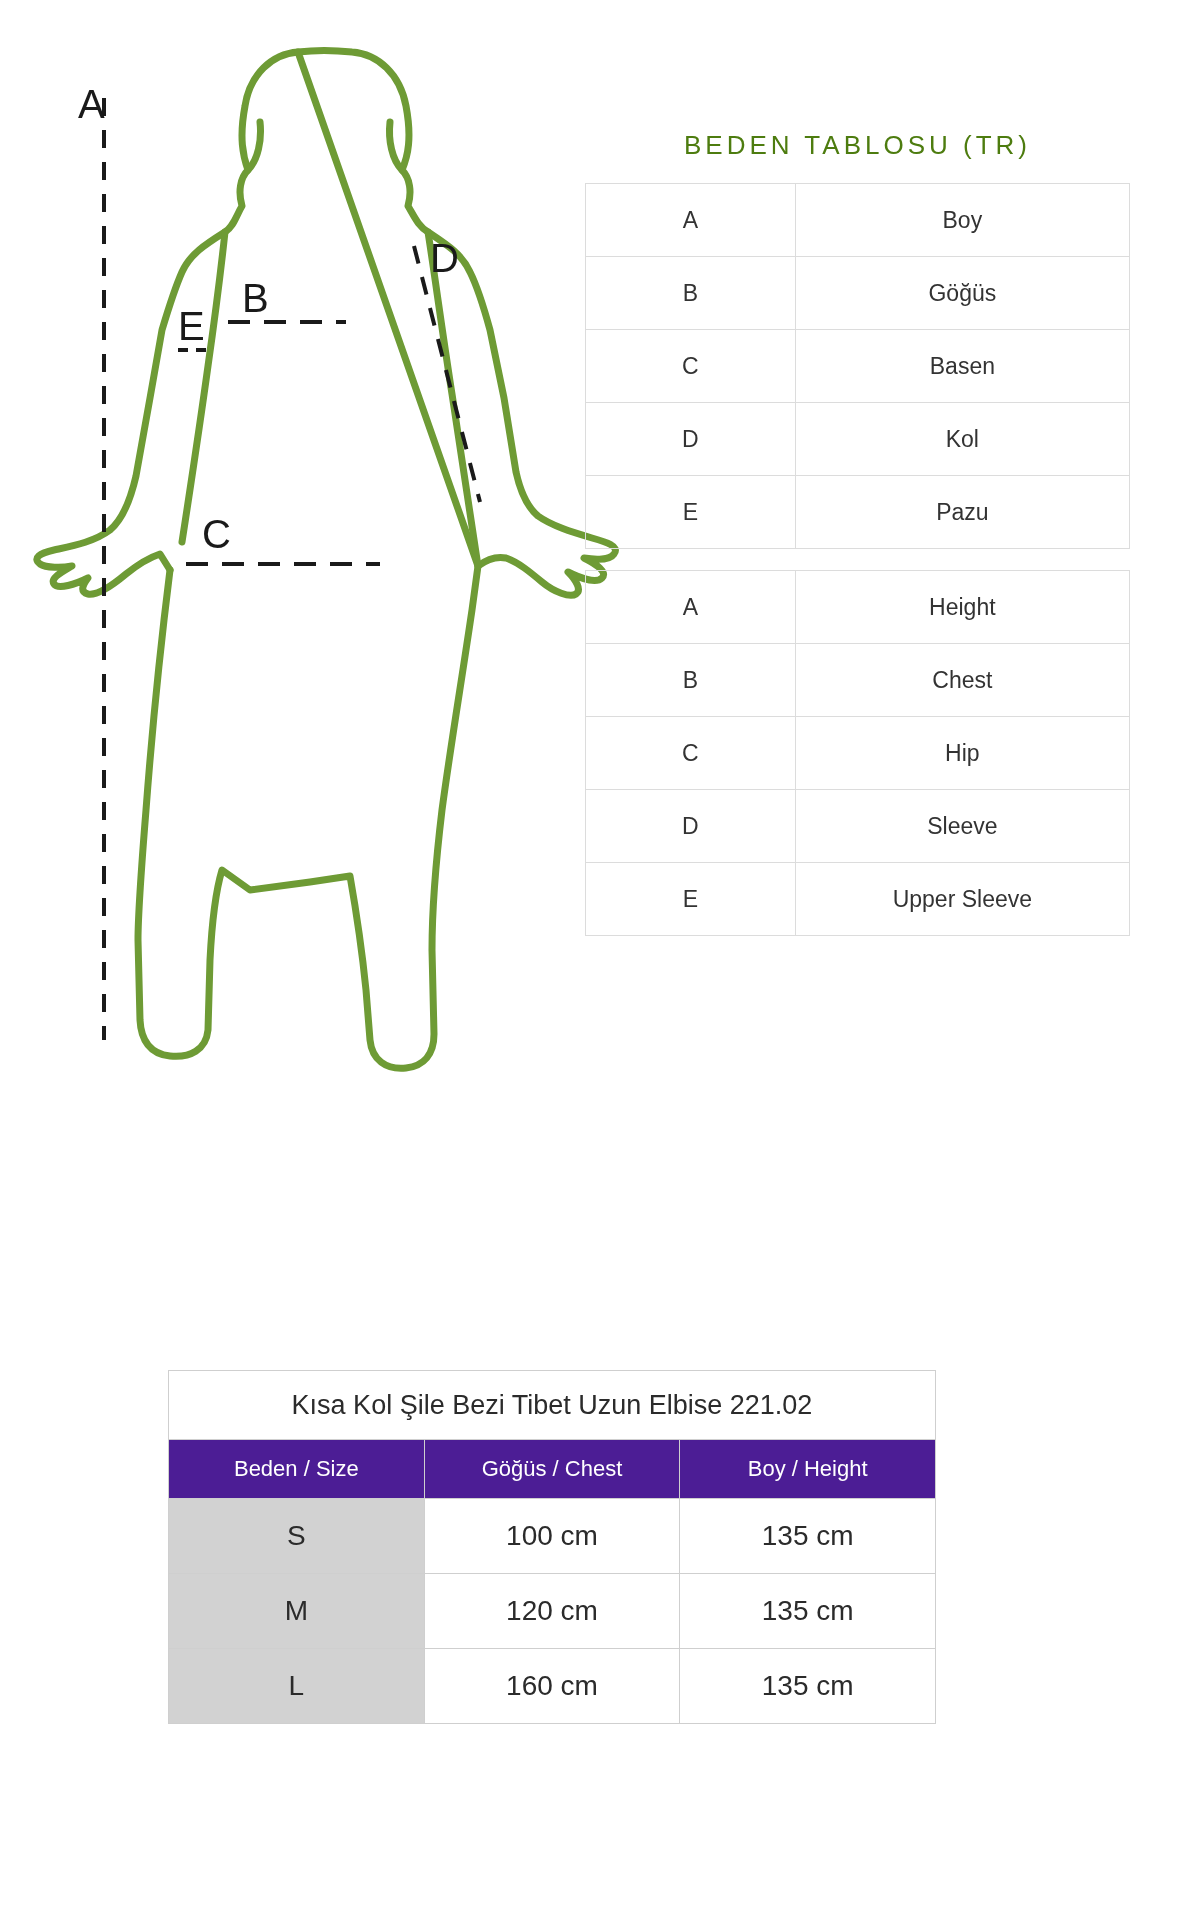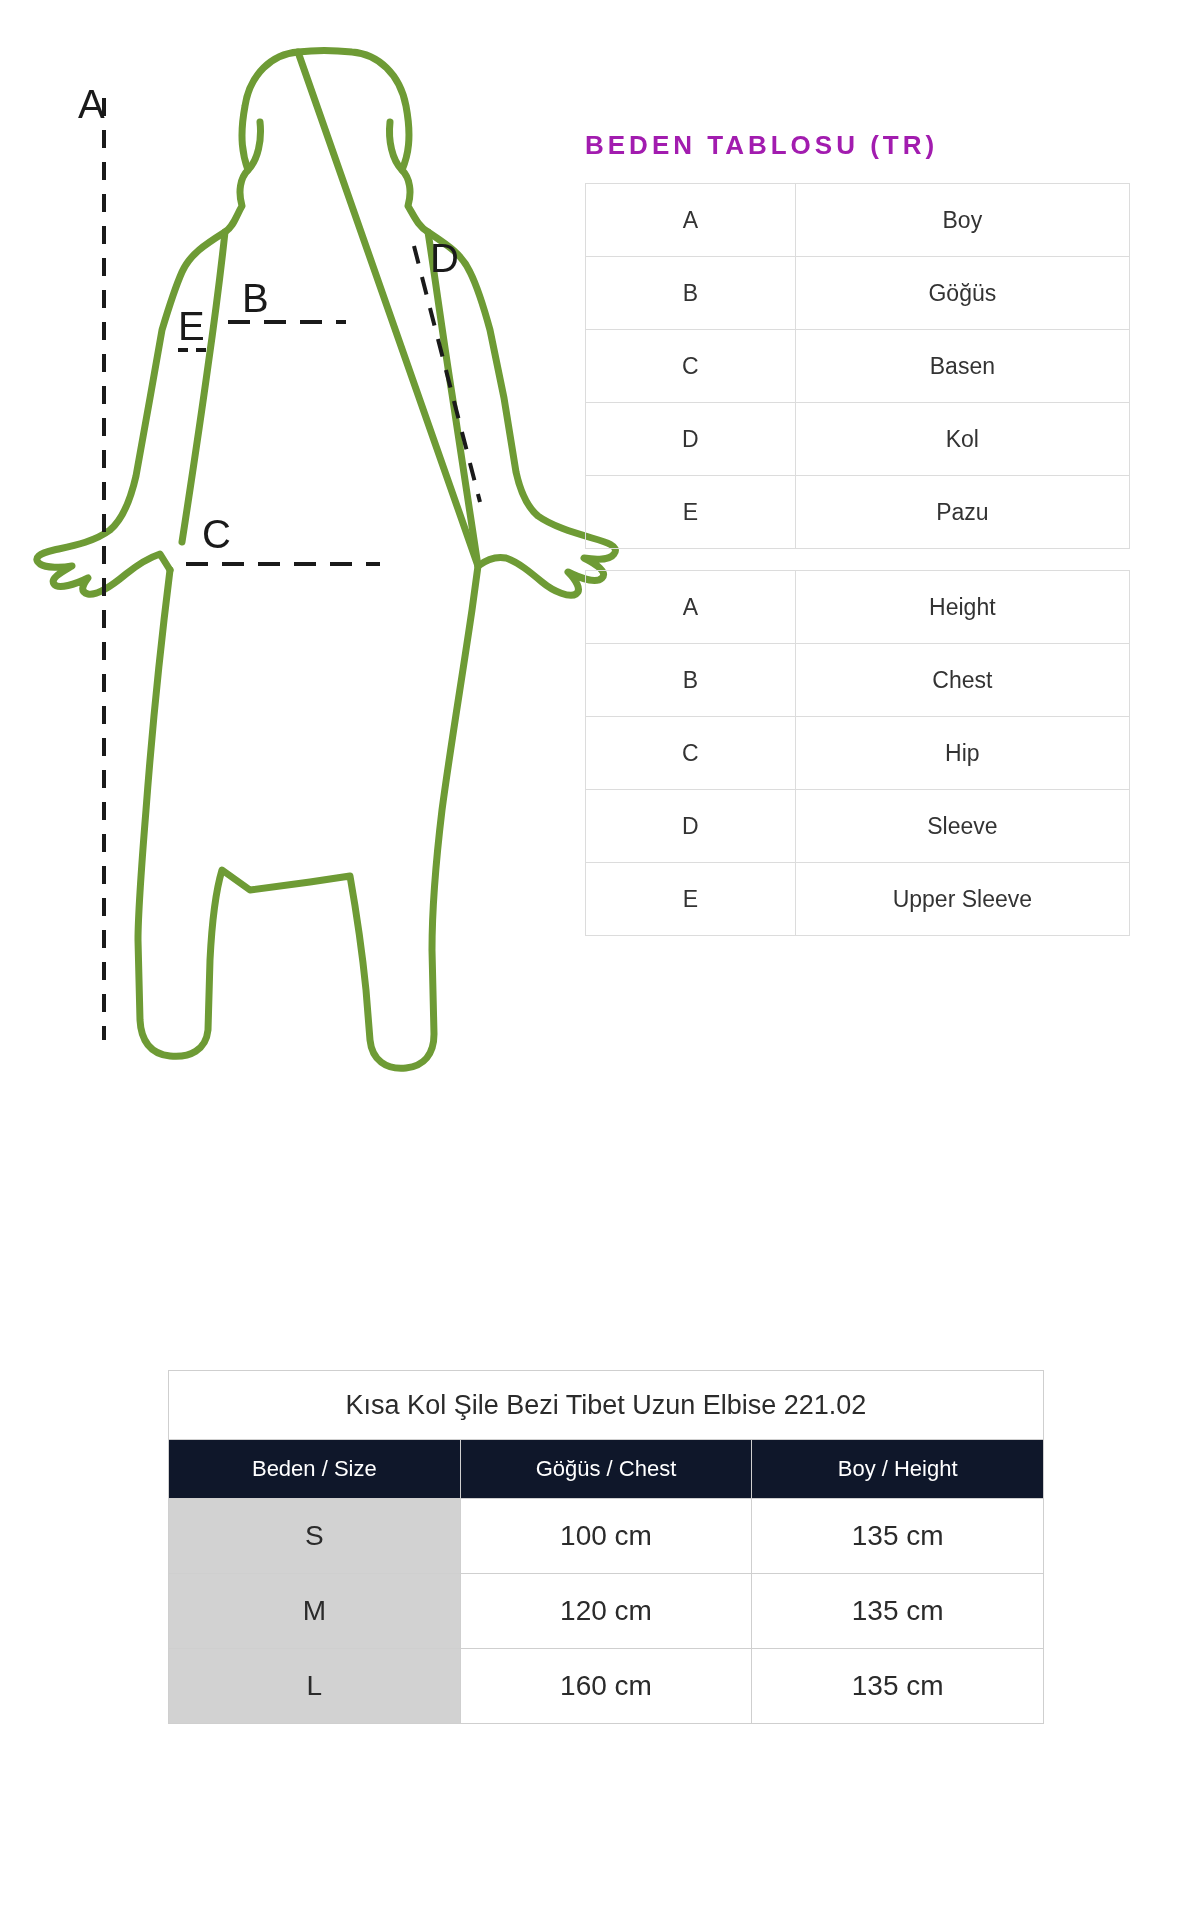--- a/index.html
+++ b/index.html
@@ -32,23 +32,23 @@
     width: 640px;
     height: 1280px;
   }
   .figure-wrap svg { display: block; }
 
   
   .legend-block {
     position: absolute;
   }
   .legend-title {
-    text-align: left;
-    color: #a21caf;
-    font-weight: bold;
+    text-align: center;
+    color: #4d7c0f;
+    font-weight: normal;
     letter-spacing: 4px;
     font-size: 26px;
     margin-bottom: 22px;
   }
   table.legend {
     border-collapse: collapse;
     width: 100%;
     table-layout: fixed;
   }
   table.legend td {
@@ -65,40 +65,40 @@
   }
   .legend-tr td { height: 70px; }
   .legend-en td { height: 65px; font-weight: normal; font-size: 20px; }
   .legend-en td.code { font-weight: normal; font-size: 23px; }
 
   
   .product-table-wrap {
     position: absolute;
     left: 168px;
     top: 1370px;
-    width: 876px;
+    width: 768px;
   }
   table.product {
     border-collapse: collapse;
     width: 100%;
     table-layout: fixed;
   }
   table.product td {
     border: 1px solid #cfcfcf;
     text-align: center;
     vertical-align: middle;
   }
   .product-title td {
     height: 66px;
     font-size: 27px;
     color: #2b2b2b;
     border-bottom: none;
   }
   .product-head td {
-    background: #0f172a;
+    background: #4c1d95;
     color: #ffffff;
     height: 56px;
     font-size: 22px;
     border-color: #6e9b35;
   }
   .product-body td {
     height: 72px;
     font-size: 28px;
     color: #2b2b2b;
   }

